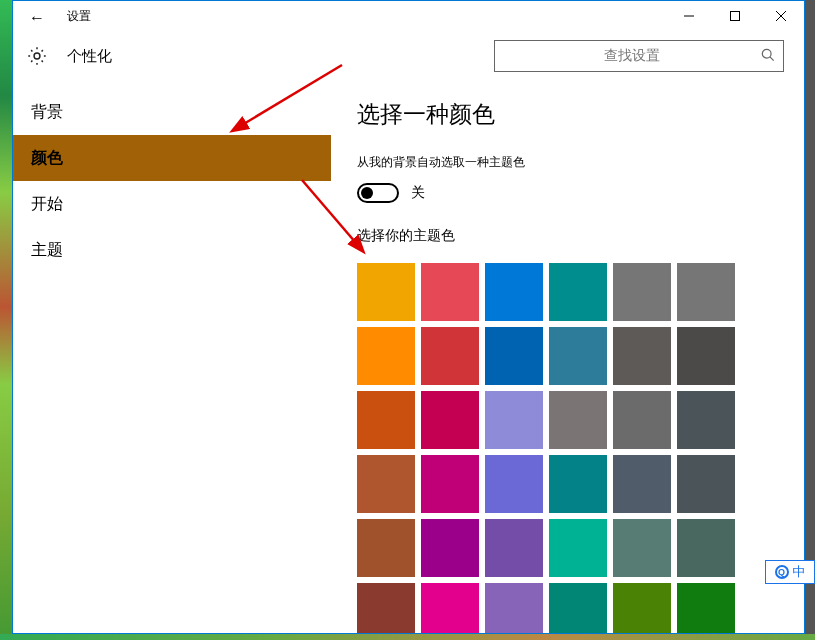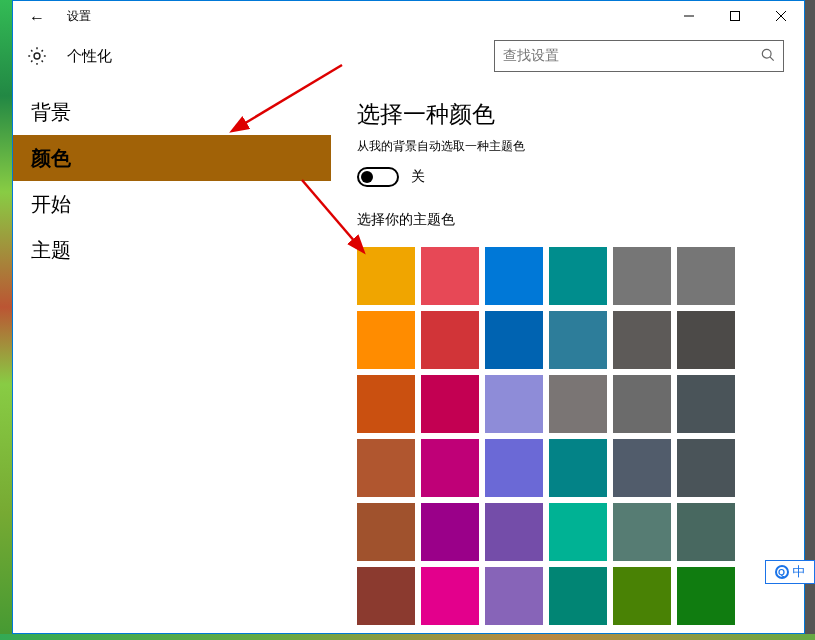--- a/index.html
+++ b/index.html
@@ -42,20 +42,21 @@
   .winbtns { margin-left:auto; display:flex; }
   .winbtn {
     width:46px;height:30px;
     display:flex;align-items:center;justify-content:center;
     font-size:12px;color:#000;
   }
   .headerrow {
     height: 50px;
     display:flex;
     align-items:center;
+    text-align:center;
   }
   .gear {
     width: 48px; height:48px;
     display:flex;align-items:center;justify-content:center;
   }
   .gear svg { width:22px;height:22px; }
   .section-title { font-size:15px; padding-left:6px;}
   .searchwrap {
     margin-left:auto; margin-right:20px;
     width:290px;height:32px;
@@ -75,37 +76,37 @@
   .sidebar {
     width: 318px;
     background:#fff;
     border-right: none;
     padding-top:8px;
   }
   .sidebar-item {
     height:46px;
     display:flex;align-items:center;
     padding-left:18px;
-    font-size:20px;
+    font-size:16px;
     color:#000;
   }
   .sidebar-item.active {
     background:#a16207;
     font-weight:bold;
   }
   .content {
     flex:1;
     padding: 18px 0 0 26px;
     overflow:hidden;
     position:relative;
   }
   .h1 {
     font-size:23px;
     font-weight:400;
-    margin-bottom:8px;
+    margin-bottom:24px;
   }
   .subtext {
     font-size:12px;
     margin-bottom:12px;
   }
   .toggle-row {
     display:flex;align-items:center;gap:12px;
     margin-bottom:24px;
   }
   .toggle {

